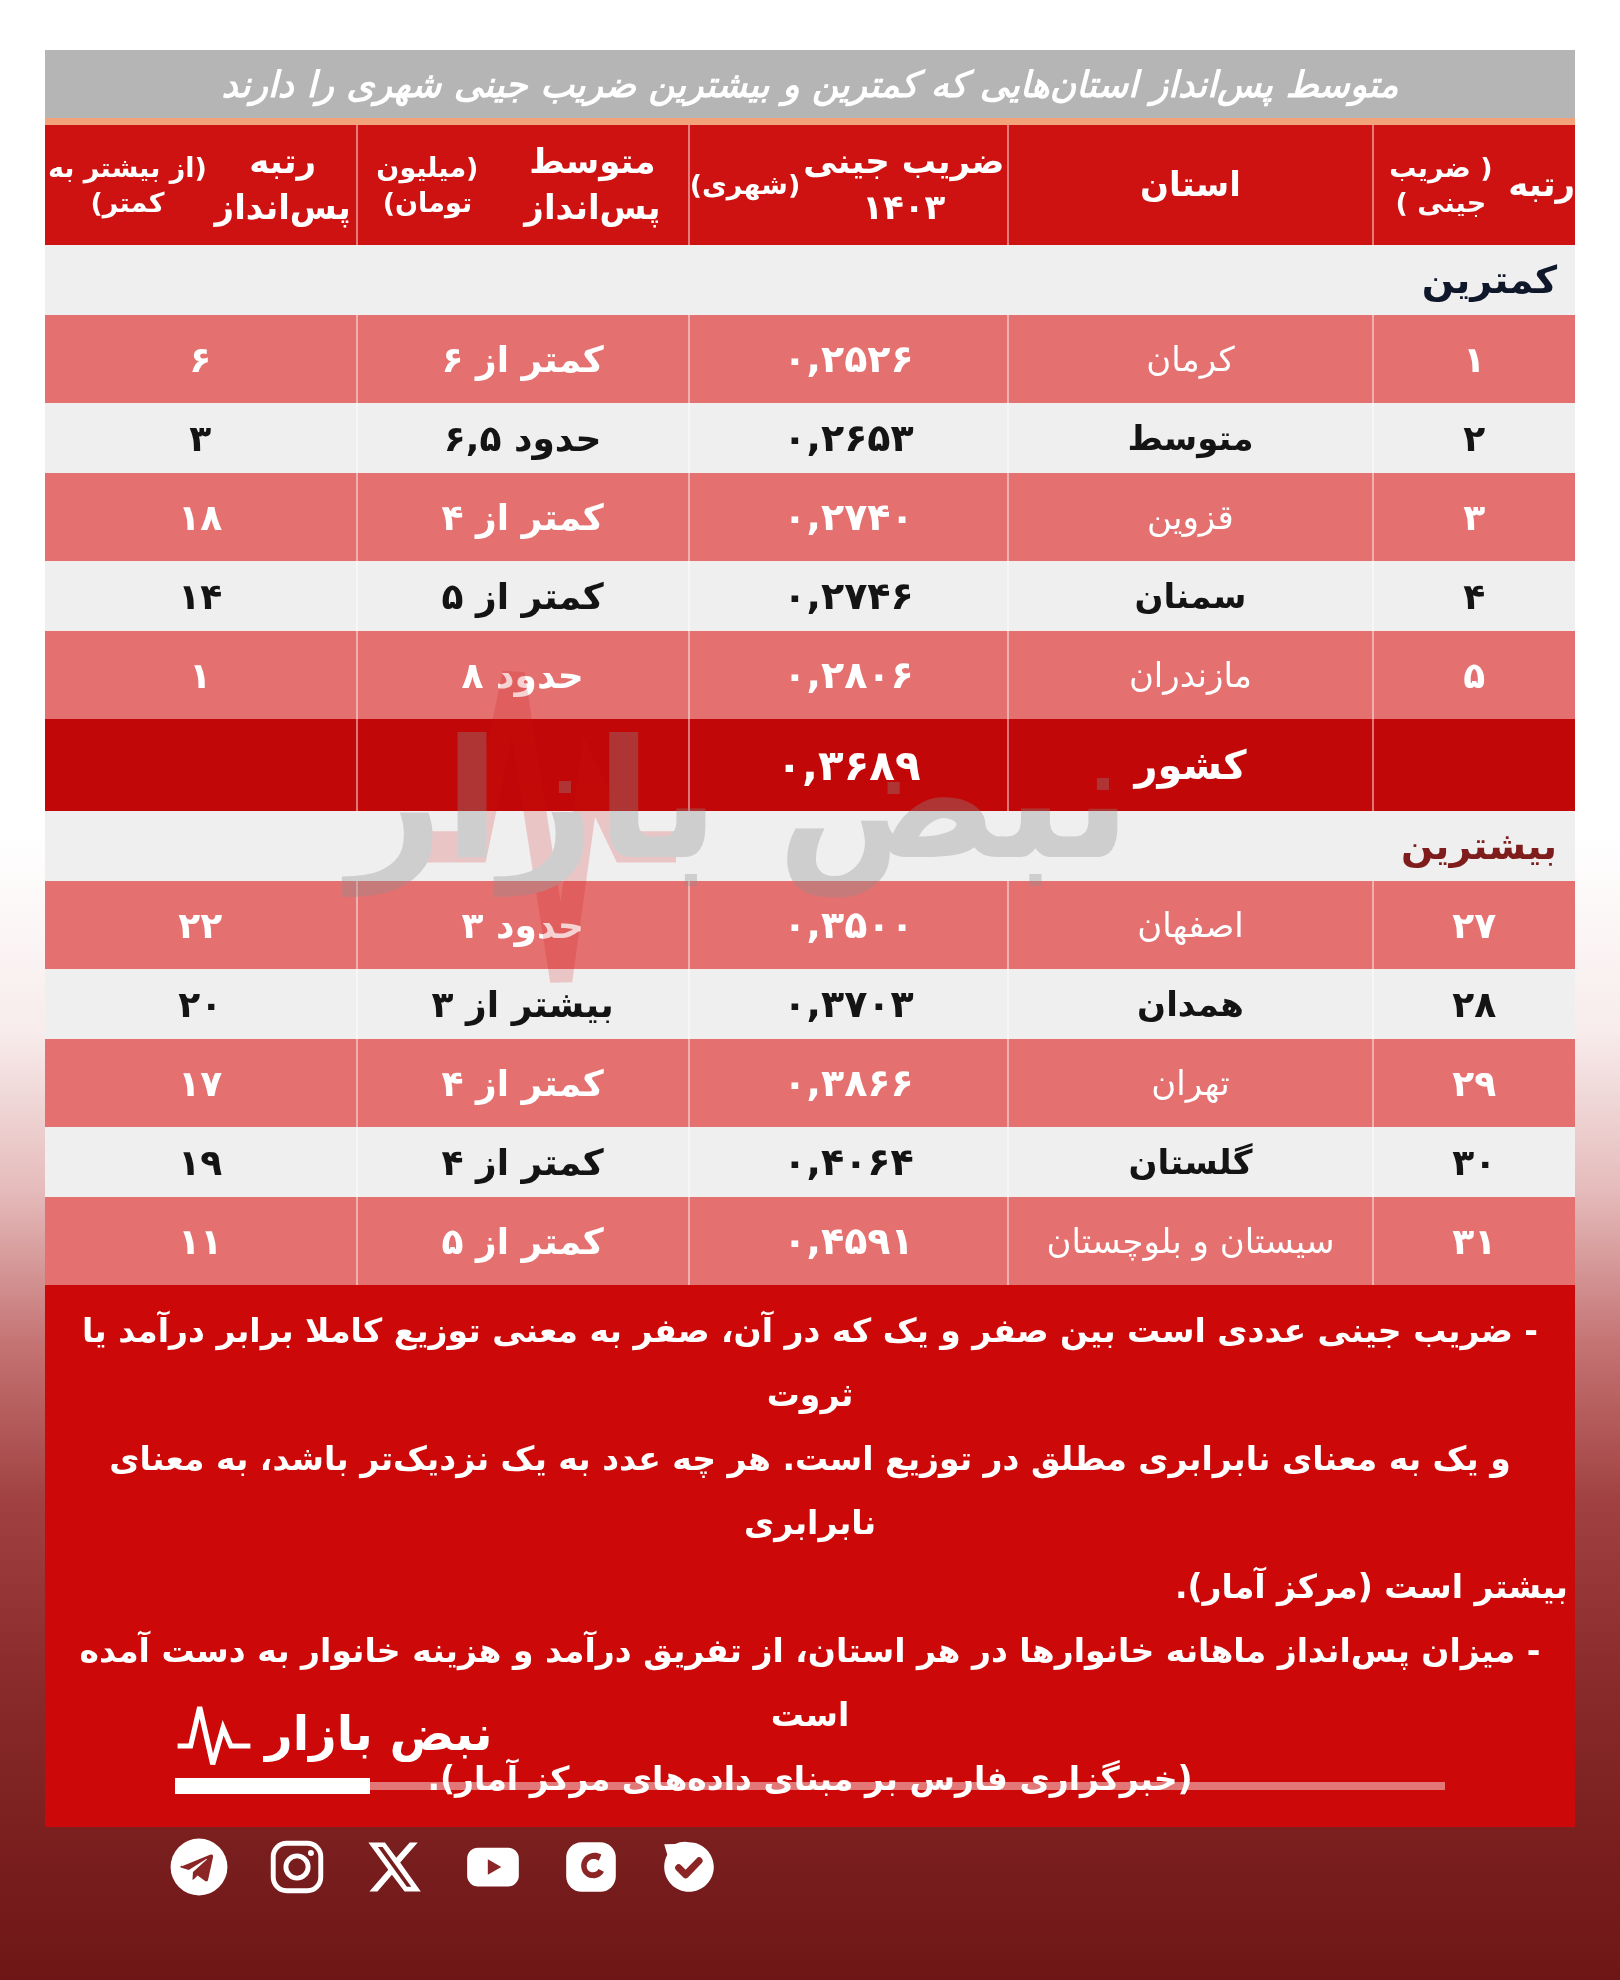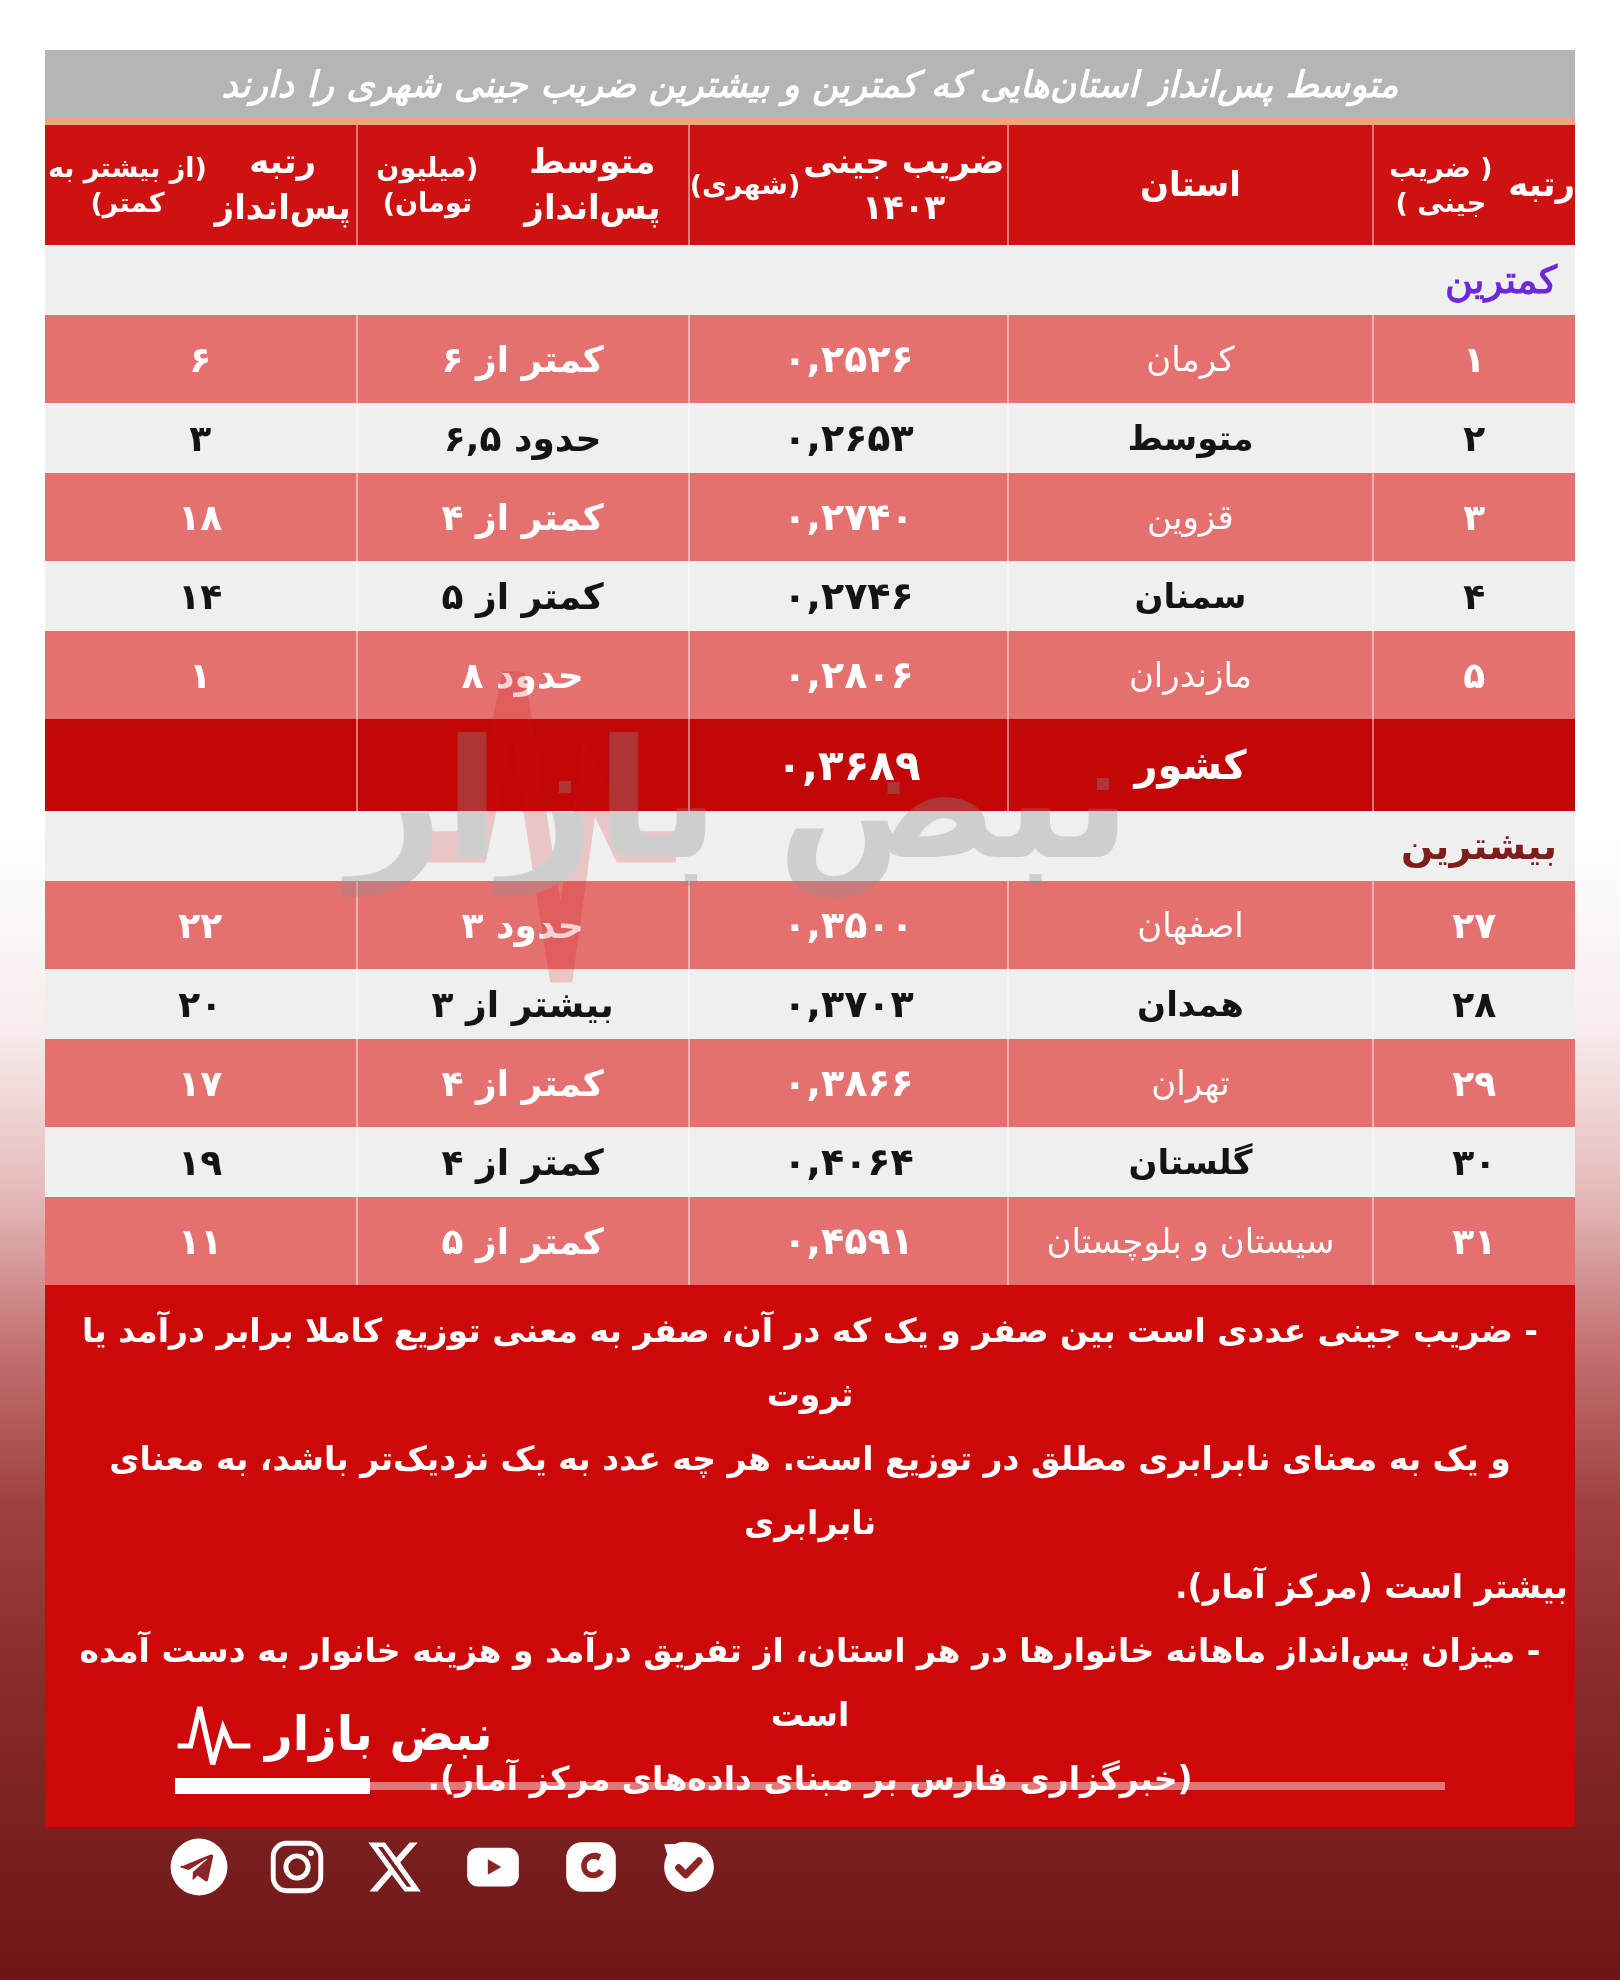--- a/index.html
+++ b/index.html
@@ -13,21 +13,21 @@
     display:flex; align-items:center; justify-content:center; text-align:center;font-style:italic;}
   .orange-line{height:7px; background:#f2a379;}
   .grid{display:grid; grid-template-columns:13.3% 23.8% 20.9% 21.7% 20.3%;}
   .cell{display:flex; flex-direction:row; align-items:center; justify-content:center; text-align:center;}
   .cell:not(:last-child){border-inline-end:2px solid rgba(255,255,255,.45);}
   .header-row{background:#ce1111; color:#fff; height:120px;}
   .hcell .top{font-size:34px; font-weight:bold; line-height:1.35;}
   .hcell .bottom{font-size:27px; font-weight:bold; line-height:1.3;}
   .section-row{height:70px; background:#f0eff0; display:flex; align-items:center; justify-content:flex-start; padding:0 18px;}
   .section-label{font-size:38px; font-weight:bold;}
-  .least .section-label{color:#6d28d9;font-family:Liberation Serif, serif;}
+  .least .section-label{color:#0f172a;}
   .most .section-label{color:#7f1d1d;}
   .row{font-weight:bold;}
   .r-pink{background:#e57070; color:#ffffff; height:88px;}
   .r-white{background:#f0eff0; color:#141414; height:70px;}
   .r-country{background:#c10707; color:#ffffff; height:92px;}
   .c-rank{font-size:36px;} .c-prov{font-size:34px;} .c-gini{font-size:38px;}
   .c-sav{font-size:36px;} .c-srank{font-size:36px;}
   .r-pink .c-prov{font-weight:normal;}
   .r-country .c-prov{font-size:40px;} .r-country .c-gini{font-size:42px;}
   .notes{background:#cc0808; color:#fff; padding:14px 7px 16px; font-weight:bold; font-size:33px;}

